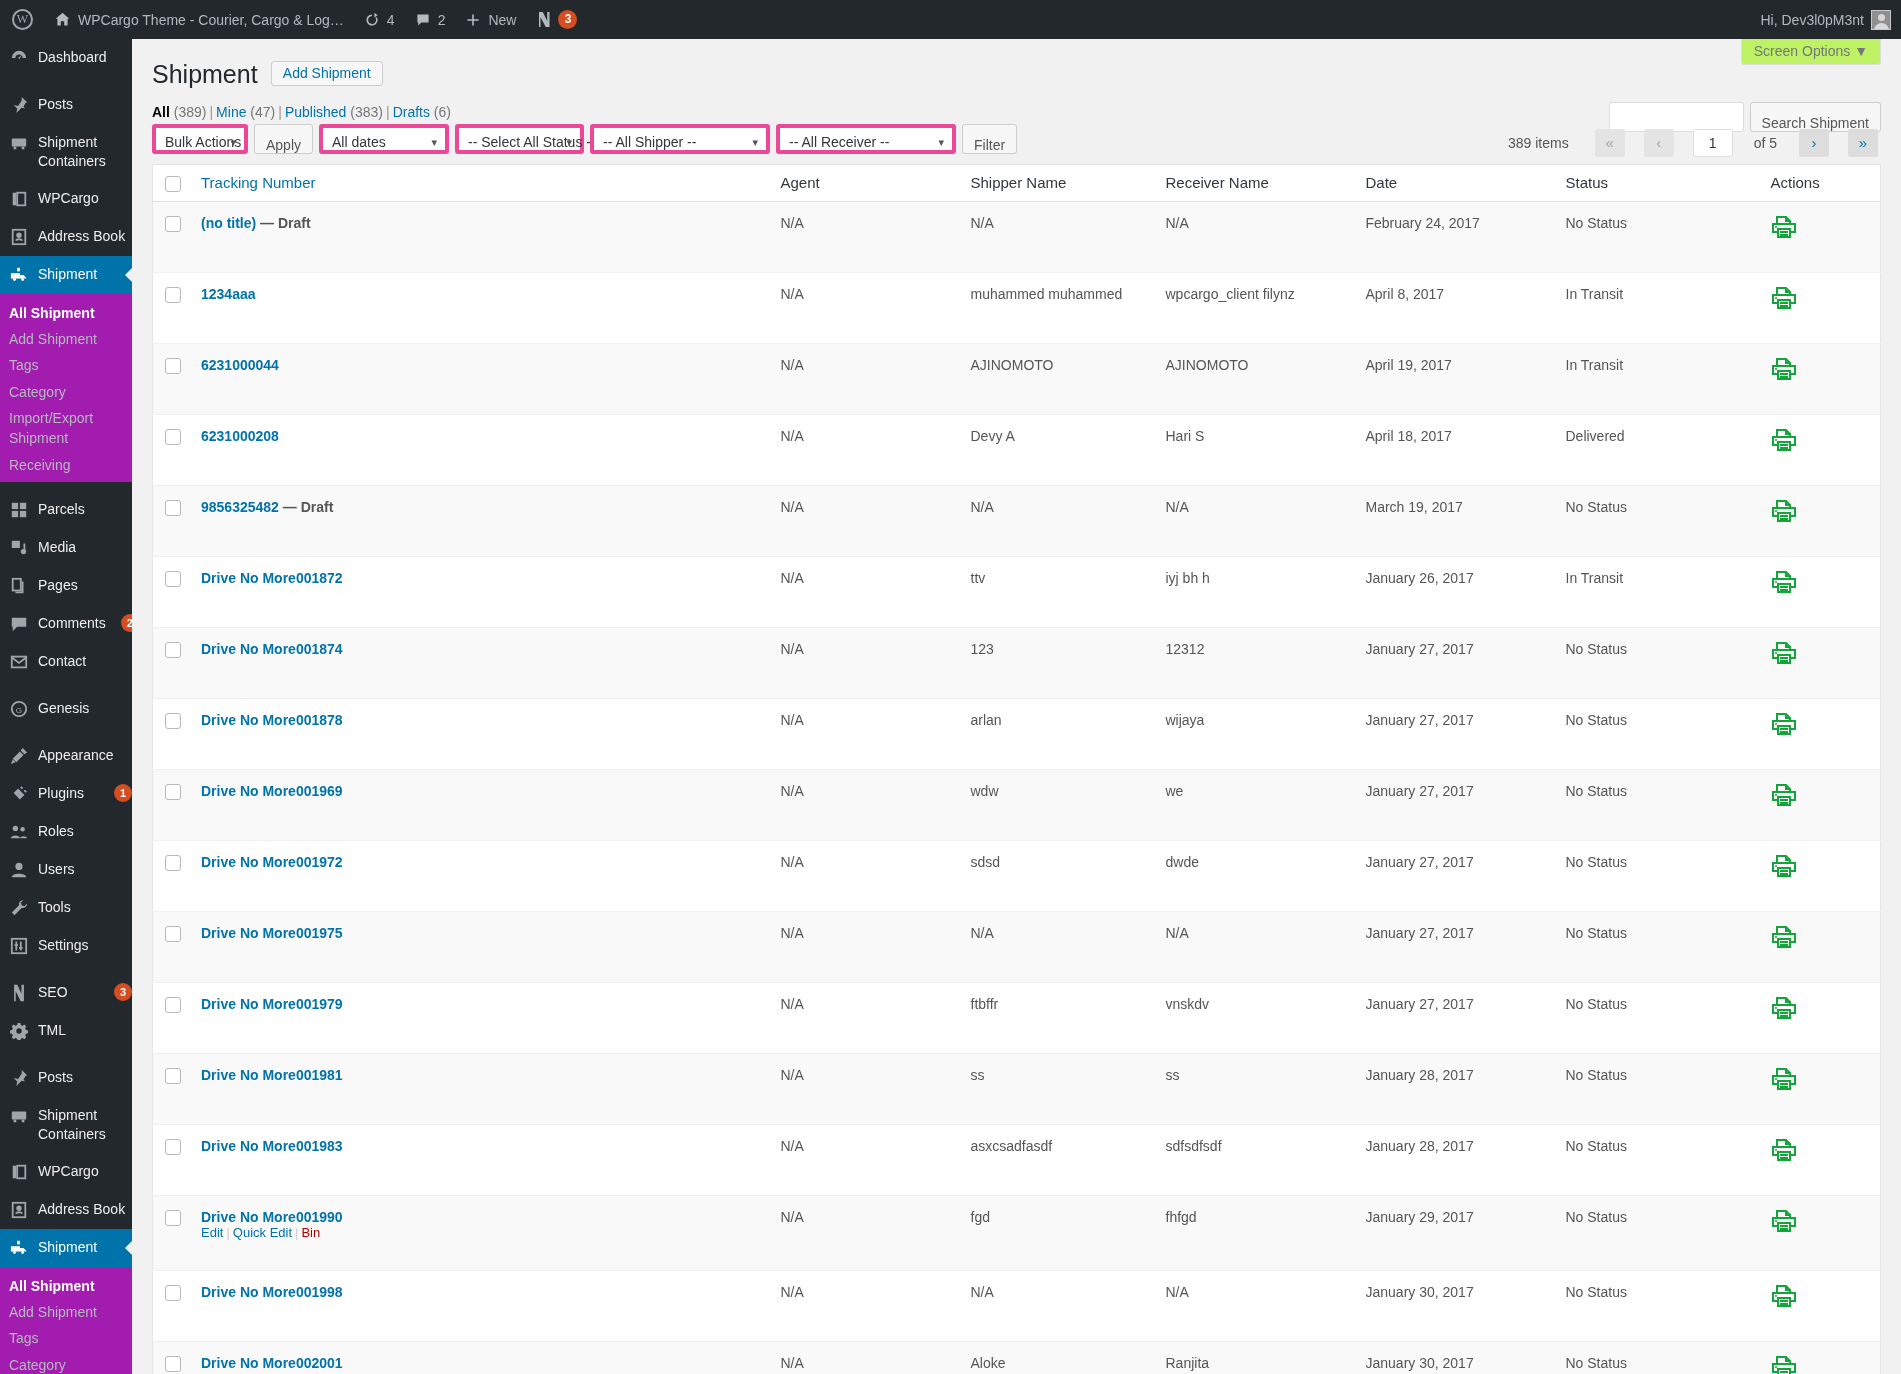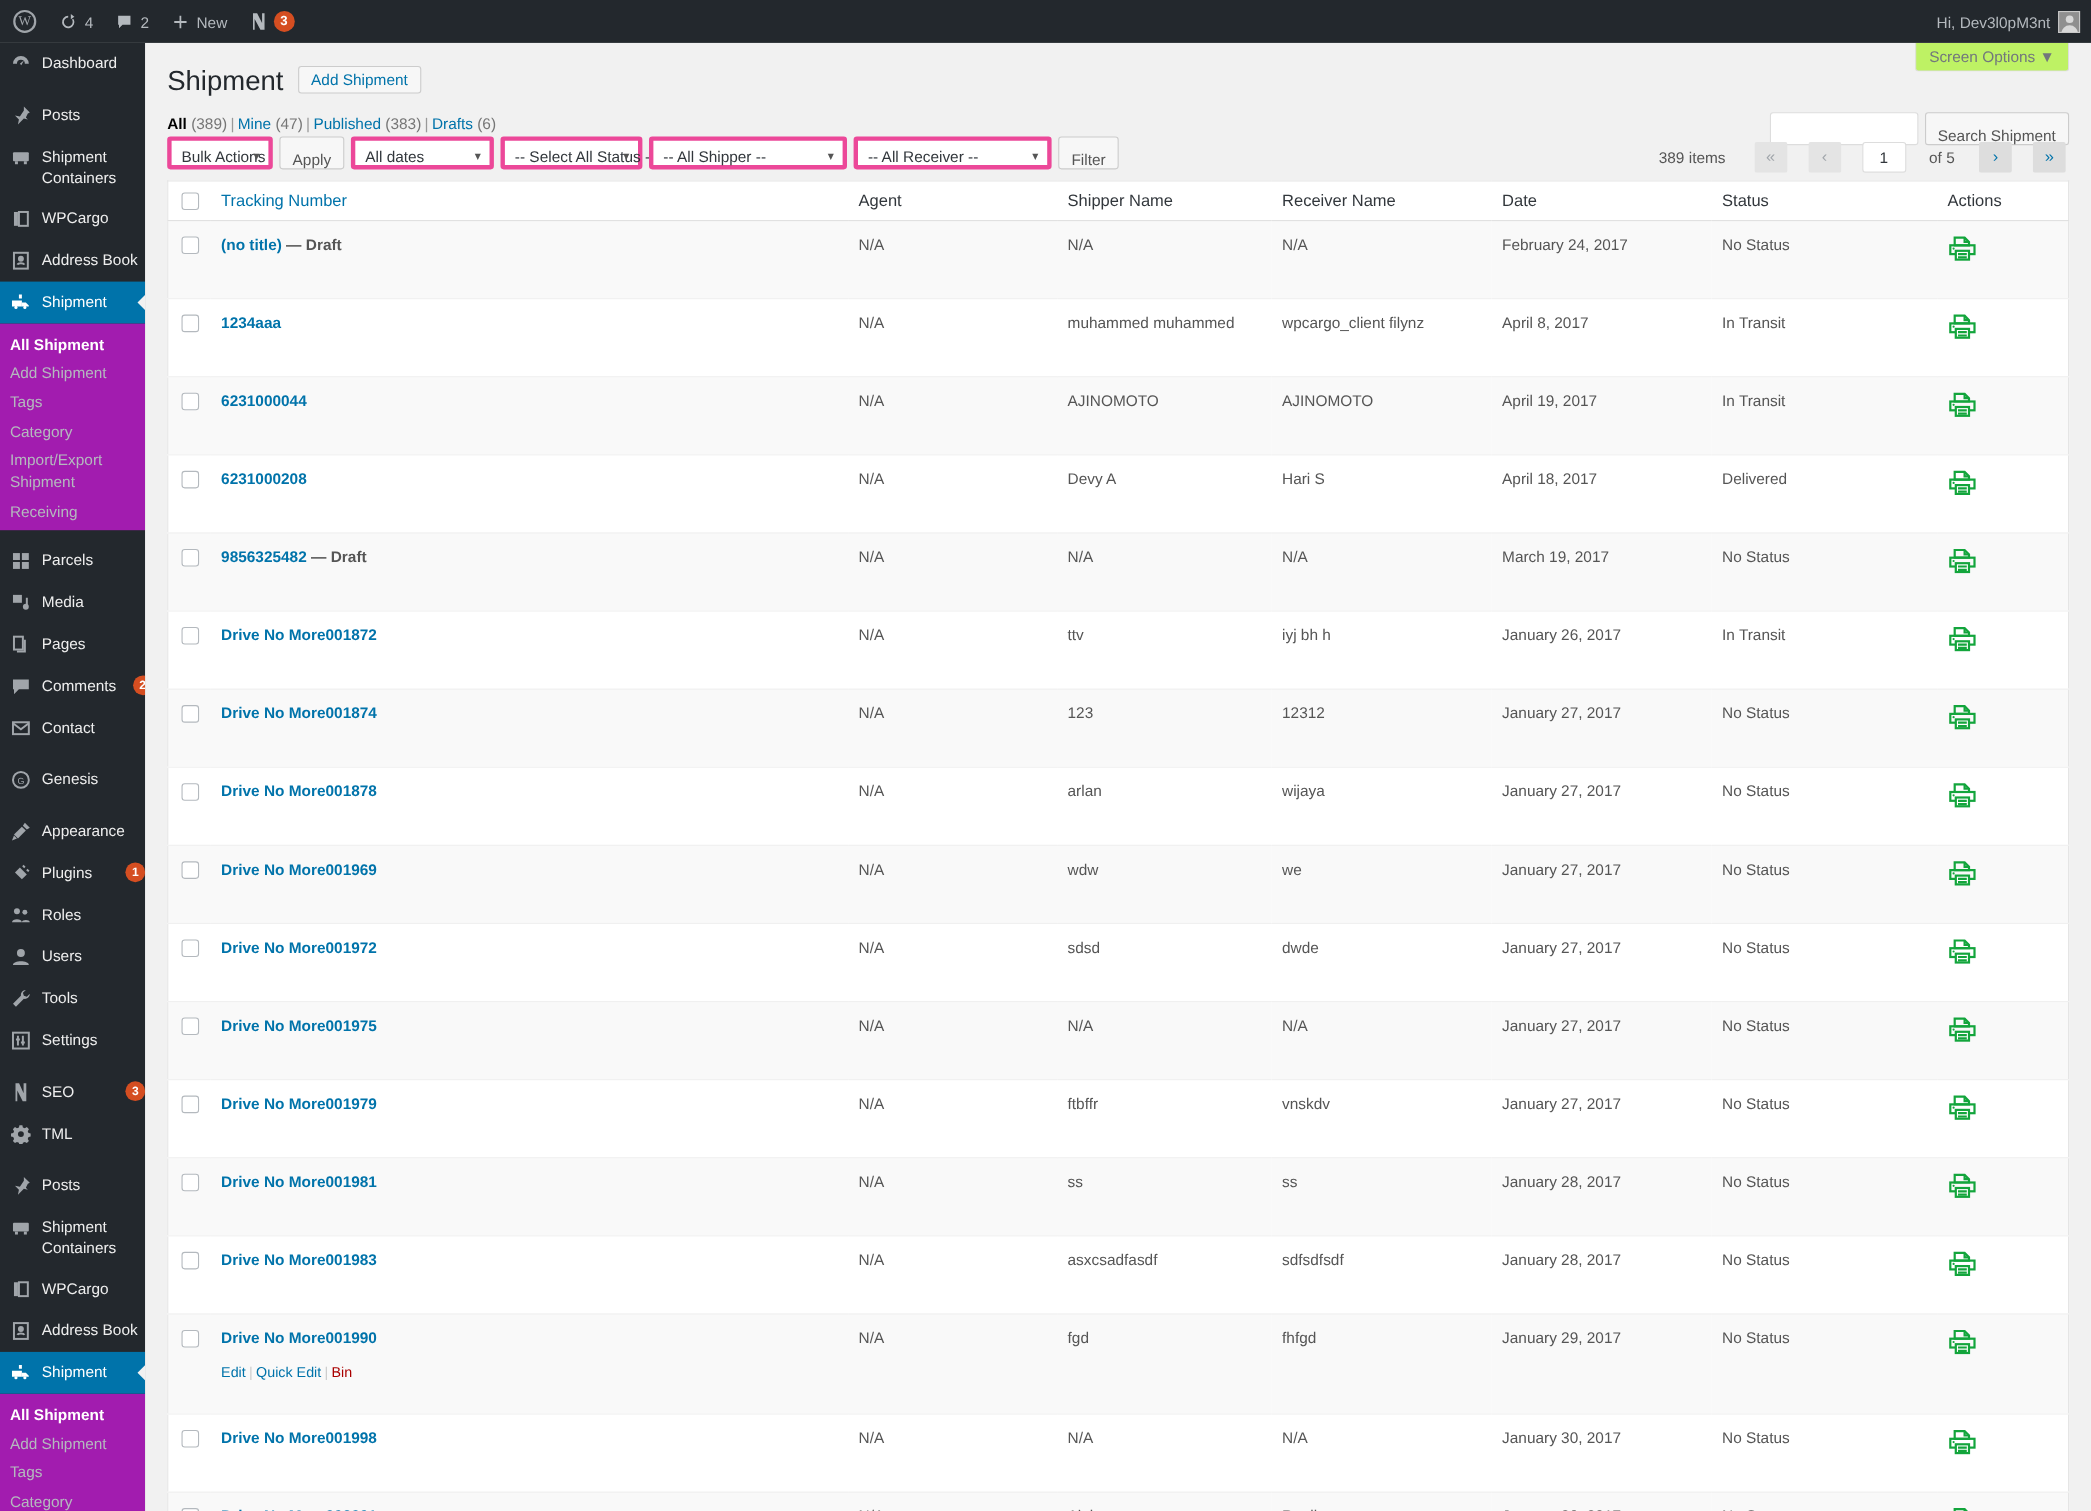--- a/index.html
+++ b/index.html
@@ -176,38 +176,44 @@
     width:16px; height:16px; border:1px solid #b4b9be; background:#fff;
     border-radius:3px; display:inline-block; vertical-align:middle; cursor:pointer;
   }
   table.wp-list-table tbody td{
     padding:13px 10px 30px 10px; font-size:14px; color:#555;
     border-top:1px solid #f0f0f0; vertical-align:top;
   }
   tbody tr.alt td{ background:#f9f9f9; }
   td.title-col a.row-title{ color:#0073aa; font-weight:600; text-decoration:none; font-size:14px; }
   td.title-col .draft-label{ color:#555; font-weight:600; }
-  .row-actions{ margin-top:16px; font-size:13px; color:#ddd; }
+  .row-actions{ margin-top:0; font-size:13px; color:#ddd; }
   .row-actions a{ color:#0073aa; text-decoration:none; }
   .row-actions a.trash{ color:#a00; }
   .row-actions .sepbar{ color:#ccc; padding:0 3px; }
   .col-agent{ width:190px; }
   .col-shipper{ width:195px; }
   .col-receiver{ width:200px; }
   .col-date{ width:200px; }
   .col-status{ width:205px; }
   .col-actions{ width:120px; }
   .print-ico{ display:inline-block; cursor:pointer; }
 </style>
 </head>
 <body>
 
 <div id="adminbar">
   <div class="ab-item logo">
     <span class="wp-logo-ring"></span>
+  </div>
+  <div class="ab-item">
+    <svg width="17" height="17" viewBox="0 0 20 20" fill="#b4b9be">
+        <path d="M10 2 L2 9 h2 v8 h4 v-5 h4 v5 h4 V9 h2 z"></path>
+      </svg>
+    <span>WPCargo Theme - Courier, Cargo &amp; Log…</span>
   </div>
   <div class="ab-item">
     <svg width="16" height="16" viewBox="0 0 20 20" fill="#b4b9be">
         <path d="M10 3a7 7 0 1 0 6.3 4h-2.2A5 5 0 1 1 10 5V3z"></path>
         <path d="M13 1l4 3-4 3z"></path>
       </svg>
     <span>4</span>
   </div>
   <div class="ab-item">
     <svg width="16" height="16" viewBox="0 0 20 20" fill="#b4b9be">

